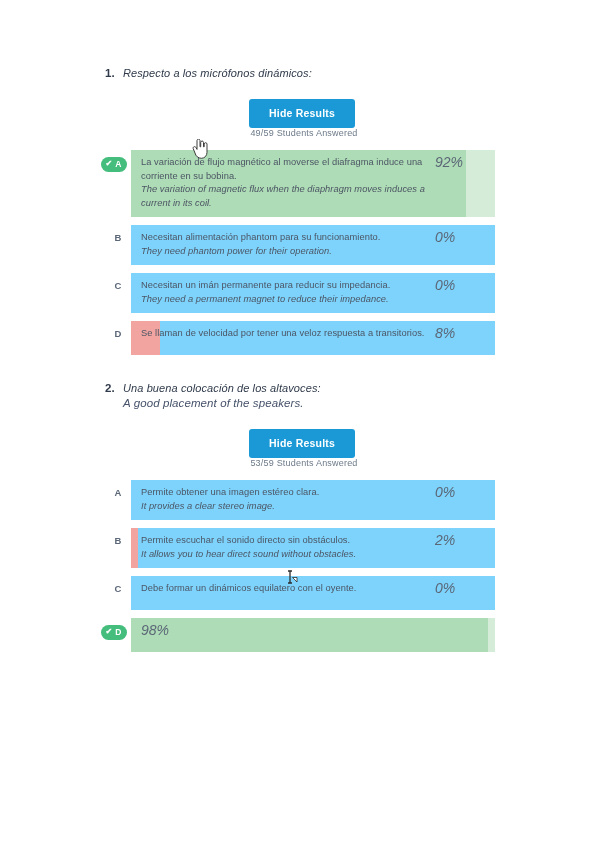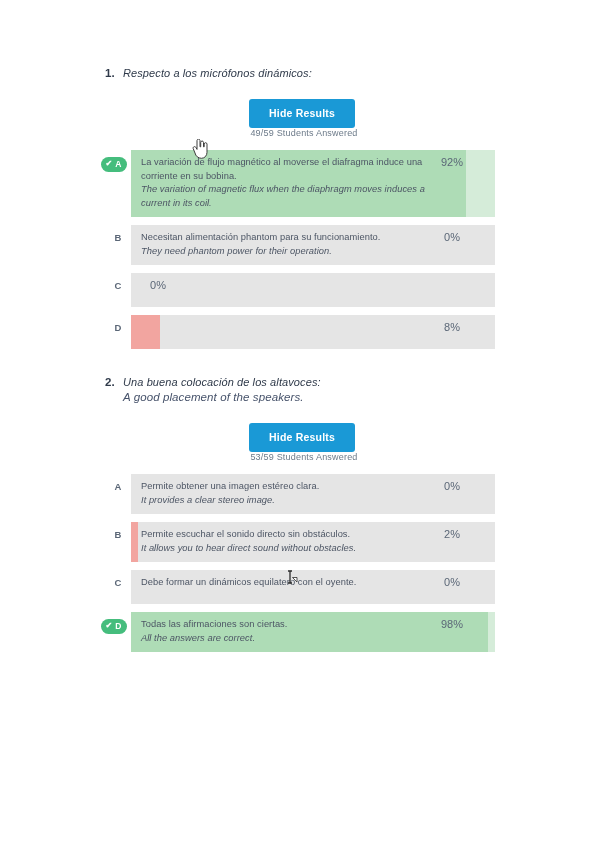--- a/index.html
+++ b/index.html
@@ -136,21 +136,21 @@
   }
 
   .answer-body {
     flex: 1 1 auto;
     position: relative;
     display: flex;
     align-items: flex-start;
     padding: 6px 26px 7px 10px;
     overflow: hidden;
   }
-  .answer-body.incorrect { background: #e5e5e5; }
+  .answer-body.incorrect { background: #7dd3fc; }
   .answer-body.correct   { background: #d5ecd9; }
 
   .fill-bar {
     position: absolute;
     left: 0;
     top: 0;
     bottom: 0;
     z-index: 0;
   }
   .fill-bar.incorrect { background: #f2a5a0; }
@@ -173,25 +173,26 @@
     color: #4c5564;
     font-style: italic;
     line-height: 13.5px;
     letter-spacing: 0.05px;
   }
   .a-percent {
     position: relative;
     z-index: 1;
     flex: 0 0 34px;
     width: 34px;
-    text-align: center;
-    font-size: 11px;
+    text-align: left;
+    font-size: 14px;
     color: #5b6777;
     line-height: 13.5px;
     padding-top: 0px;
+    font-style: italic;
   }
 
   
   .cursor {
     position: absolute;
     z-index: 30;
     pointer-events: none;
   }
   .hand-cursor { left: 192px; top: 139px; }
   .ibeam-cursor { left: 286px; top: 570px; }
@@ -239,30 +240,35 @@
                 <div class="a-translation">They need phantom power for their operation.</div>
               </div>
               <div class="a-percent">0%</div>
             </div>
           </div>
           <div class="answer-row">
             <div class="letter-col">
               <span class="letter-plain">C</span>
             </div>
             <div class="answer-body incorrect">
+              <div class="answer-texts">
+                <div class="a-native">Necesitan un imán permanente para reducir su impedancia.</div>
+                <div class="a-translation">They need a permanent magnet to reduce their impedance.</div>
+              </div>
               <div class="a-percent">0%</div>
             </div>
           </div>
           <div class="answer-row">
             <div class="letter-col">
               <span class="letter-plain">D</span>
             </div>
             <div class="answer-body incorrect">
               <div class="fill-bar incorrect" style="width: 8%;"></div>
               <div class="answer-texts">
+                <div class="a-native">Se llaman de velocidad por tener una veloz respuesta a transitorios.</div>
               </div>
               <div class="a-percent">8%</div>
             </div>
           </div>
         </div>
       </div>
       <div class="question-block">
         <div class="q-header">
           <div class="q-number">2.</div>
           <div class="q-texts">
@@ -313,24 +319,20 @@
           </div>
           <div class="answer-row">
             <div class="letter-col">
               <span class="letter-badge">
                 <span class="check-glyph">✔</span>
                 <span>D</span>
               </span>
             </div>
             <div class="answer-body correct">
               <div class="fill-bar correct" style="width: 98%;"></div>
-              <div class="answer-texts">
-                <div class="a-native">Todas las afirmaciones son ciertas.</div>
-                <div class="a-translation">All the answers are correct.</div>
-              </div>
               <div class="a-percent">98%</div>
             </div>
           </div>
         </div>
       </div>
     </div>
 
   <div class="cursor hand-cursor">
     <svg width="16" height="20" viewBox="0 0 16 20">
       <path d="M5 1.6c0-.8.7-1.5 1.5-1.5S8 .8 8 1.6v6.2h.7V3.4c0-.8.7-1.4 1.4-1.4s1.4.6 1.4 1.4v4.4h.7V5.1c0-.8.6-1.4 1.4-1.4s1.4.6 1.4 1.4v8.2c0 3.3-2.3 6-5.5 6C6.2 19.3 3.6 17 3 14L1.2 9.6C.9 8.8 1.3 8 2 7.7c.7-.3 1.5 0 1.9.7L5 10.4V1.6z" fill="#ffffff" stroke="#3d3d3d" stroke-width="1"></path>

